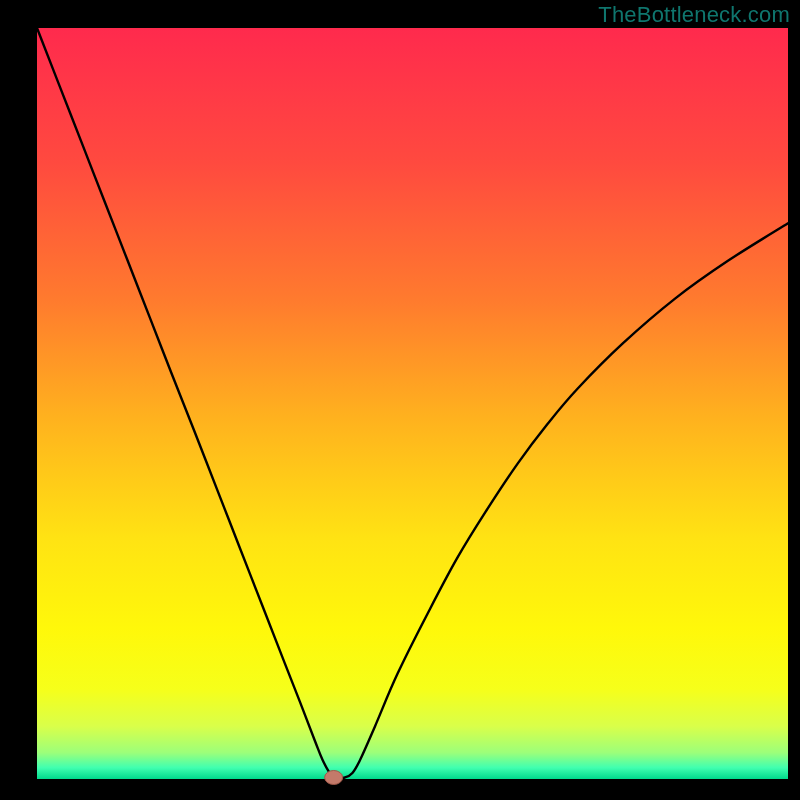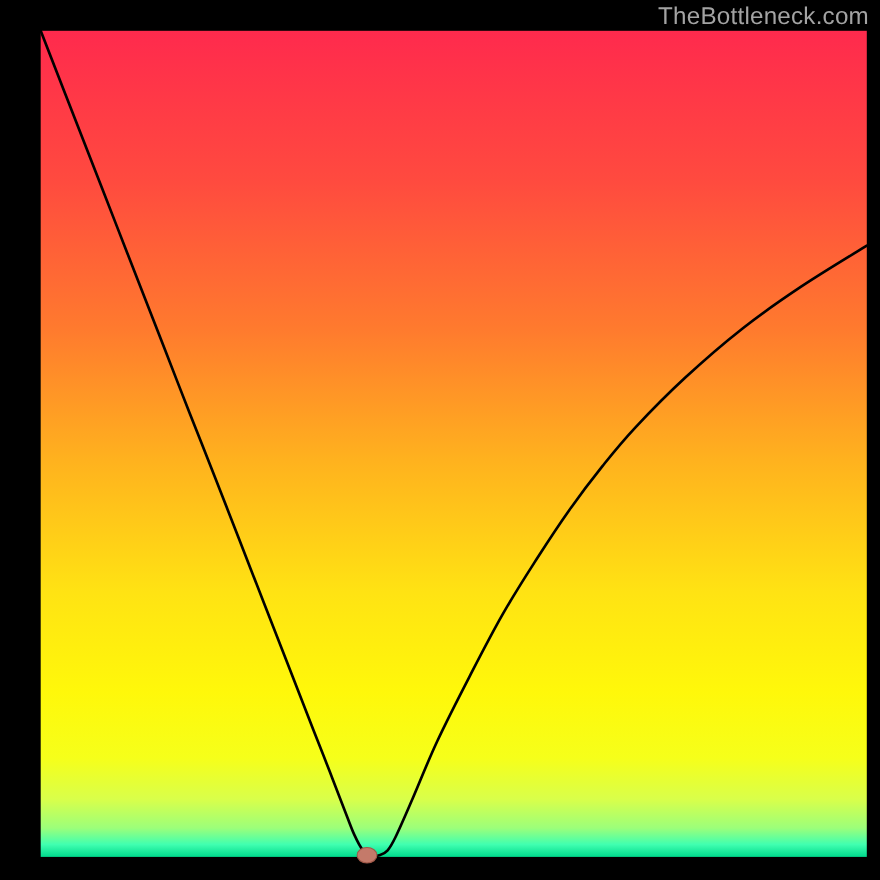--- a/index.html
+++ b/index.html
@@ -16,21 +16,21 @@
     width: 800px;
     height: 800px;
   }
   svg {
     display: block;
   }
   .watermark {
     position: absolute;
     top: 2px;
     right: 10px;
-    color: #a3a3a3;
+    color: #0f766e;
     font-size: 22px;
     font-weight: 400;
     letter-spacing: 0.2px;
     user-select: none;
   }
 </style>
 </head>
 <body>
 
 <div class="canvas-wrap">

